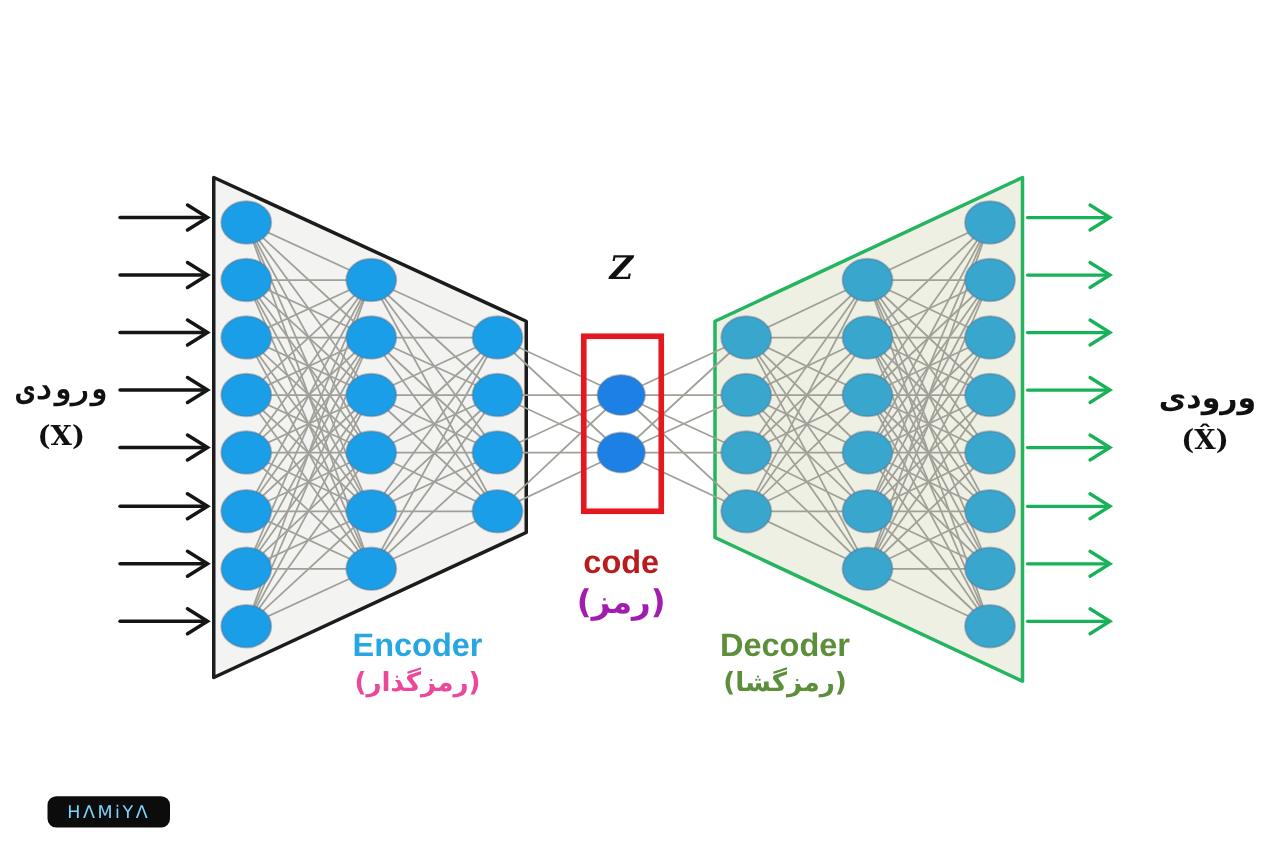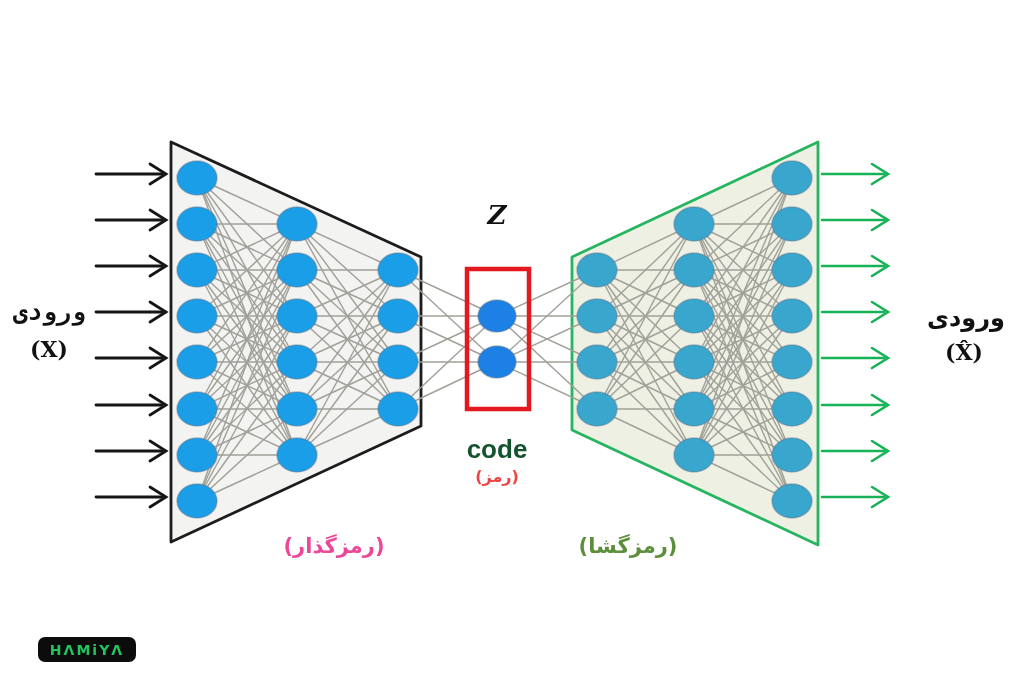--- a/index.html
+++ b/index.html
@@ -10,34 +10,34 @@
   .stage svg{position:absolute;left:0;top:0;}
   .lbl{
     position:absolute;transform:translateX(-50%);white-space:nowrap;text-align:center;
     line-height:1.05;font-weight:bold;color:#111;
   }
   .fa{direction:rtl;font-family:"DejaVu Sans",sans-serif;}
   .serif{font-family:"DejaVu Serif",serif;}
   .lbl-input-fa{left:49px;top:301px;font-size:24px;font-family:Liberation Mono, monospace;}
   .lbl-input-sym{left:49px;top:338px;font-size:22px;}
   .lbl-z{left:497px;top:202px;font-size:26px;font-style:italic;}
-  .lbl-code-en{left:497px;top:436px;font-size:26px;color:#14532d;}
-  .lbl-code-fa{left:497px;top:469px;font-size:16px;color:#ef4444;}
+  .lbl-code-en{left:497px;top:436px;font-size:26px;color:#b91c1c;}
+  .lbl-code-fa{left:497px;top:469px;font-size:26px;color:#a21caf;}
   .lbl-enc-en{left:334px;top:503px;font-size:26px;color:#27a7e2;}
   .lbl-enc-fa{left:334px;top:535px;font-size:21px;color:#ec4899;}
   .lbl-dec-en{left:628px;top:503px;font-size:26px;color:#5d8f3b;}
   .lbl-dec-fa{left:628px;top:535px;font-size:21px;color:#5d8f3b;text-align:center;}
   .lbl-out-fa{left:966px;top:306px;font-size:24px;}
   .lbl-out-sym{left:964px;top:341px;font-size:22px;}
   .logo{
     position:absolute;left:38px;top:637px;width:98px;height:25px;border-radius:7px;
     background:#0c0c0c;display:flex;align-items:center;justify-content:center;
   }
   .logo span{
-    color:#22c55e;font-weight:bold;font-size:14px;letter-spacing:2px;
+    color:#7dd3fc;font-weight:normal;font-size:14px;letter-spacing:2px;
     font-family:"DejaVu Sans",sans-serif;
   }
 </style>
 </head>
 <body>
 
 <div class="stage">
 
   <svg width="1024" height="683" viewBox="0 0 1024 683">
       <polygon points="171,142 421,257 421,426 171,542" fill="#f3f3f1" stroke="#1c1c1c" stroke-width="2.8" stroke-linejoin="round"></polygon>
@@ -275,22 +275,24 @@
       <polyline points="872,487 888,497 872,507" fill="none" stroke="#17b257" stroke-width="2.6" stroke-linecap="round" stroke-linejoin="miter"></polyline>
     </svg>
 
   <div class="lbl fa lbl-input-fa">ورودی</div>
   <div class="lbl serif lbl-input-sym">(X)</div>
 
   <div class="lbl serif lbl-z">Z</div>
   <div class="lbl lbl-code-en">code</div>
   <div class="lbl fa lbl-code-fa">(رمز)</div>
 
+  <div class="lbl lbl-enc-en">Encoder</div>
   <div class="lbl fa lbl-enc-fa">(رمزگذار)</div>
 
+  <div class="lbl lbl-dec-en">Decoder</div>
   <div class="lbl fa lbl-dec-fa">(رمزگشا)</div>
 
   <div class="lbl fa lbl-out-fa">ورودی</div>
   <div class="lbl serif lbl-out-sym">(X̂)</div>
 
   <div class="logo">
     <span>HΛMiYΛ</span>
   </div>
 </div>
 

